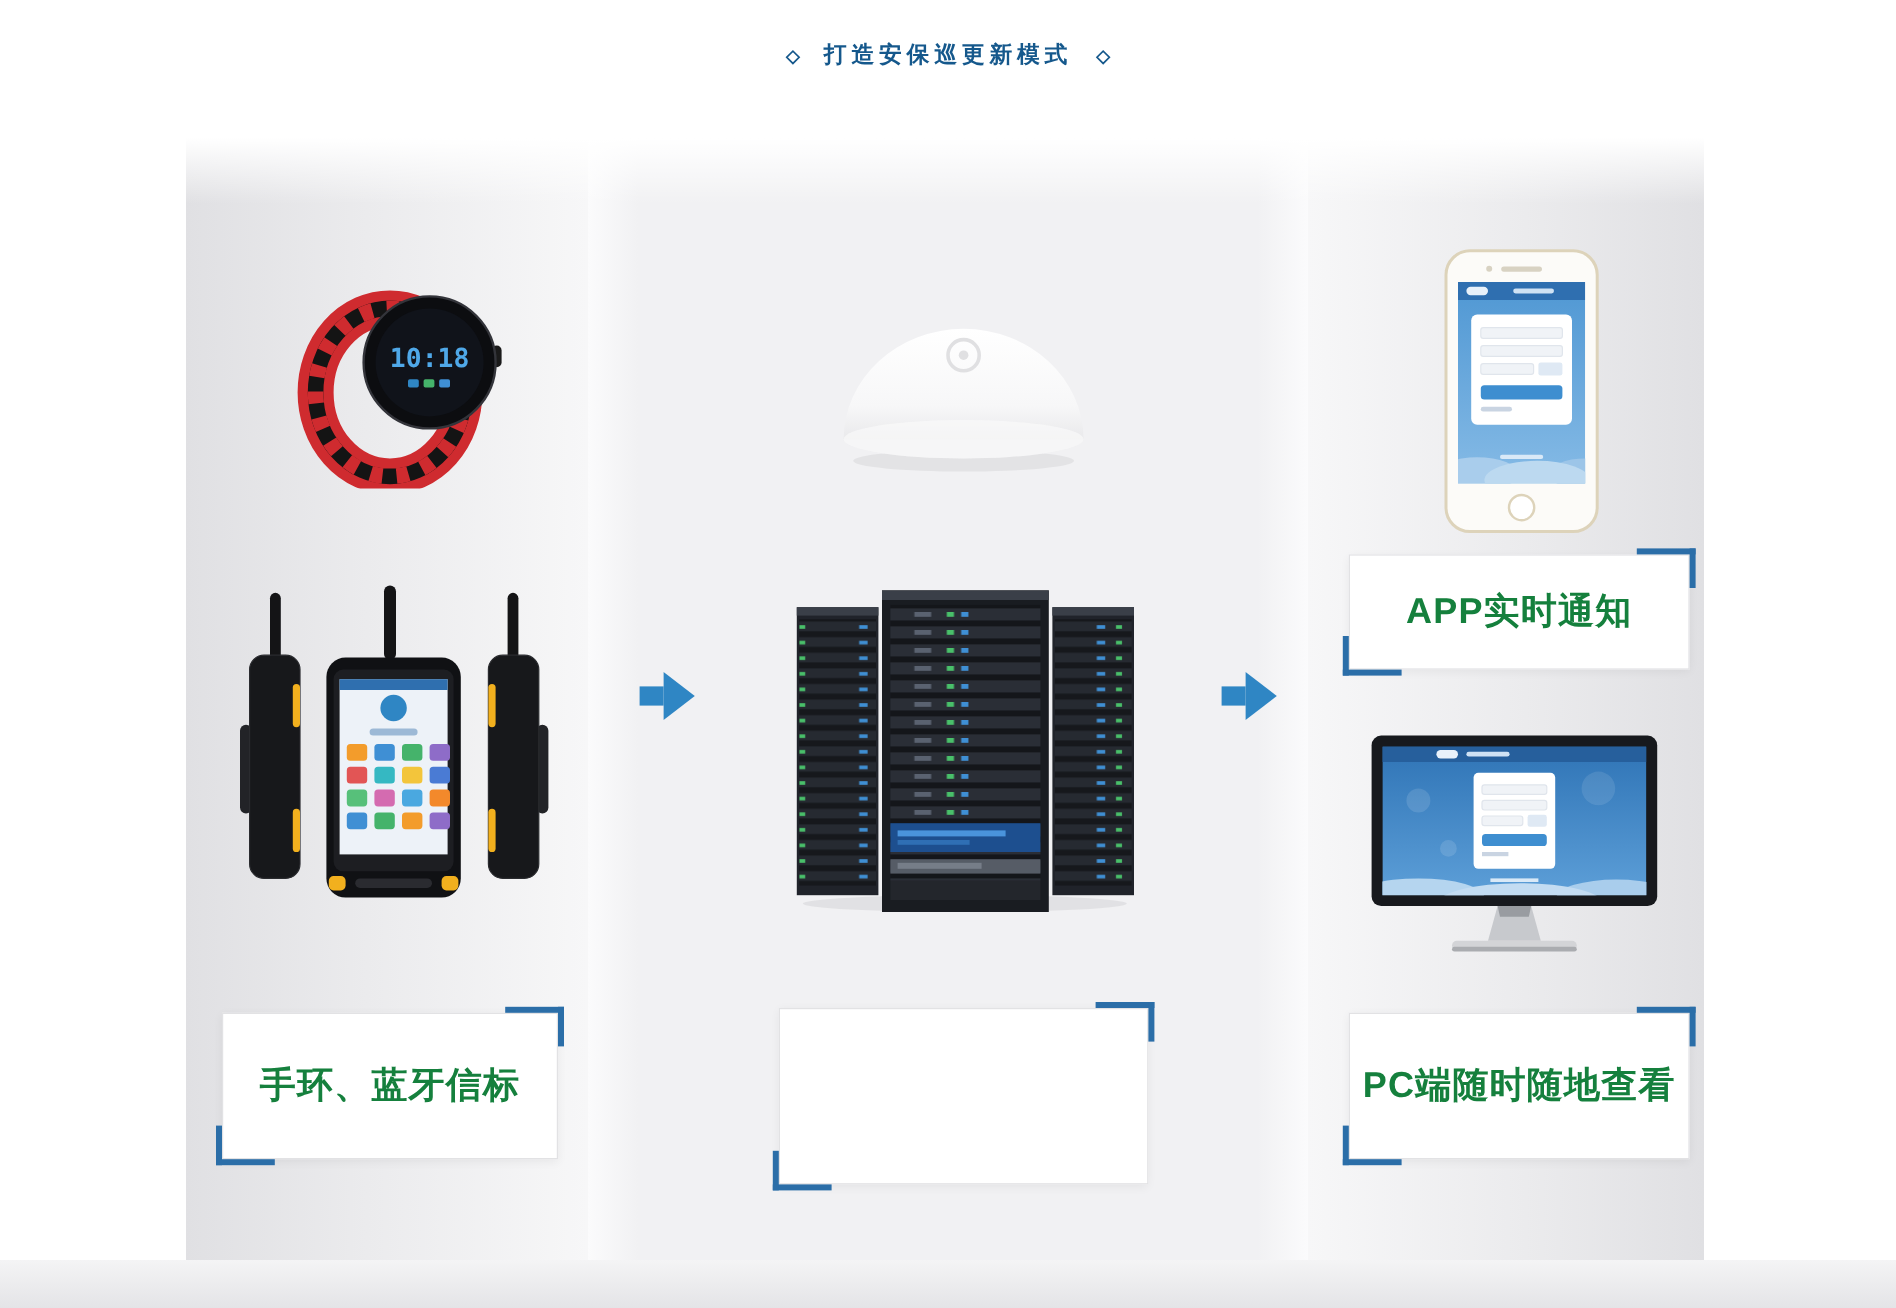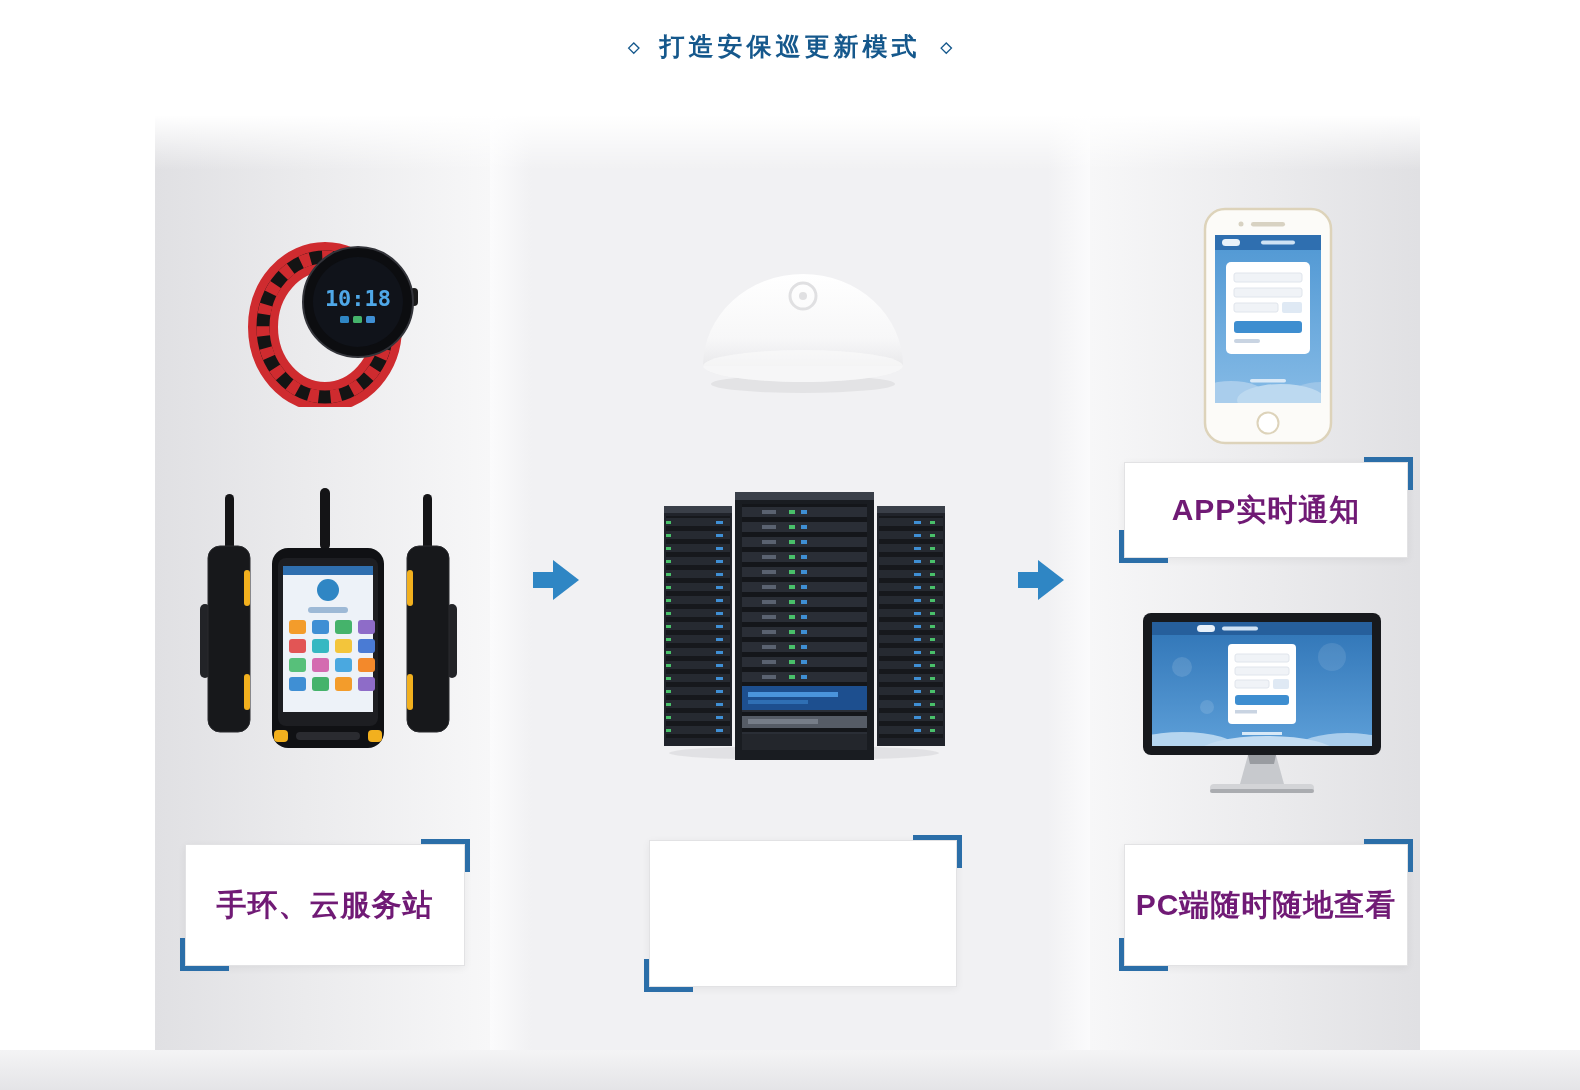--- a/index.html
+++ b/index.html
@@ -7,21 +7,21 @@
     width:1580px;height:1090px;position:relative;overflow:hidden;
     background:#ffffff;
     font-family:"Liberation Sans", sans-serif;
   }
   
   .title-bar{
     position:absolute;left:0;top:0;width:100%;height:92px;
     display:flex;align-items:center;justify-content:center;gap:20px;
   }
   .page-title{
-    margin:0;font-size:25px;font-weight:bold;color:#15588c;letter-spacing:4px;
+    margin:0;font-size:19px;font-weight:bold;color:#15588c;letter-spacing:4px;
   }
   .diamond{font-size:15px;font-weight:bold;color:#15588c;transform:translateY(1px);}
   
   .stage{position:absolute;left:155px;top:115px;width:1265px;height:935px;}
   .stage::before{content:"";position:absolute;left:0;top:0;right:0;height:55px;
     background:linear-gradient(#ffffff,rgba(255,255,255,0));pointer-events:none;z-index:2;}
   .col{position:absolute;top:0;height:100%;}
   .col-left{left:0;width:335px;
     background:linear-gradient(to right,#e0e0e3 0%,#ebebed 45%,#f7f7f8 100%);}
   .col-mid{left:335px;width:600px;
@@ -52,21 +52,21 @@
   .label-box{
     position:absolute;z-index:3;background:#ffffff;border:1px solid #e2e2e4;
     box-shadow:0 2px 8px rgba(0,0,0,0.06);
     display:flex;flex-direction:column;align-items:center;justify-content:center;
   }
   .label-box::before{content:"";position:absolute;top:-6px;right:-6px;width:44px;height:28px;
     border-top:5px solid #2b6ea8;border-right:5px solid #2b6ea8;}
   .label-box::after{content:"";position:absolute;bottom:-6px;left:-6px;width:44px;height:28px;
     border-bottom:5px solid #2b6ea8;border-left:5px solid #2b6ea8;}
   .label-text{
-    font-size:30px;font-weight:bold;color:#701a75;letter-spacing:1px;line-height:1.6;
+    font-size:30px;font-weight:bold;color:#15803d;letter-spacing:1px;line-height:1.6;
     white-space:nowrap;
   }
   .box-left{left:185px;top:844px;width:278px;height:120px;}
   .box-mid{left:649px;top:840px;width:306px;height:145px;}
   .box-right-top{left:1124px;top:462px;width:282px;height:94px;}
   .box-right-bottom{left:1124px;top:844px;width:282px;height:120px;align-items:center;}
 </style>
 </head>
 <body>
 
@@ -270,21 +270,21 @@
       <polygon points="106,143 134,143 132,152 108,152" fill="#999ca1"></polygon>
       <rect x="68" y="172" width="104" height="8" rx="4" fill="#d3d4d7"></rect>
       <rect x="68" y="177" width="104" height="4" rx="2" fill="#aaacb0"></rect>
     </svg>
   </div>
 
   <div class="flow-arrow arrow-1"></div>
   <div class="flow-arrow arrow-2"></div>
 
   <div class="label-box box-left">
-    <span class="label-text">手环、云服务站</span>
+    <span class="label-text">手环、蓝牙信标</span>
   </div>
 
   <div class="label-box box-mid">
   </div>
 
   <div class="label-box box-right-top">
     <span class="label-text">APP实时通知</span>
   </div>
 
   <div class="label-box box-right-bottom">

